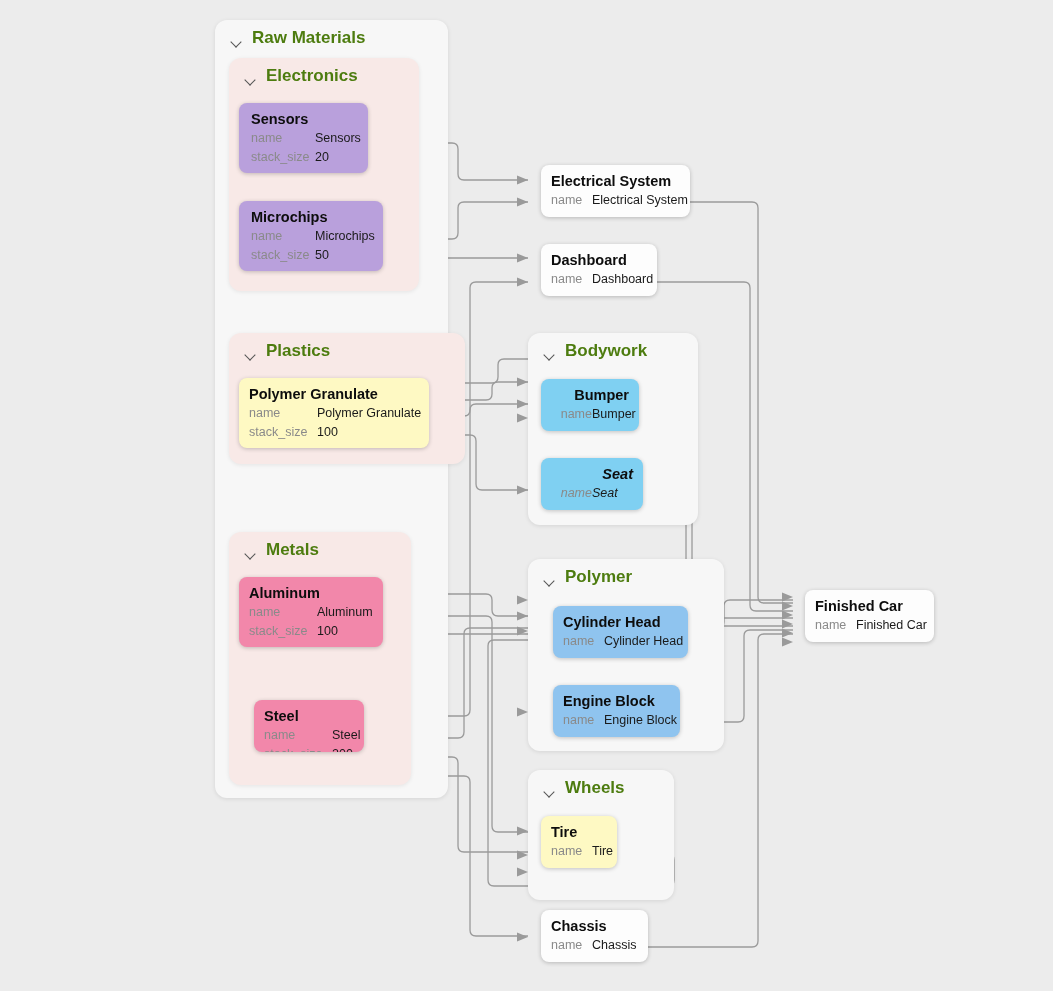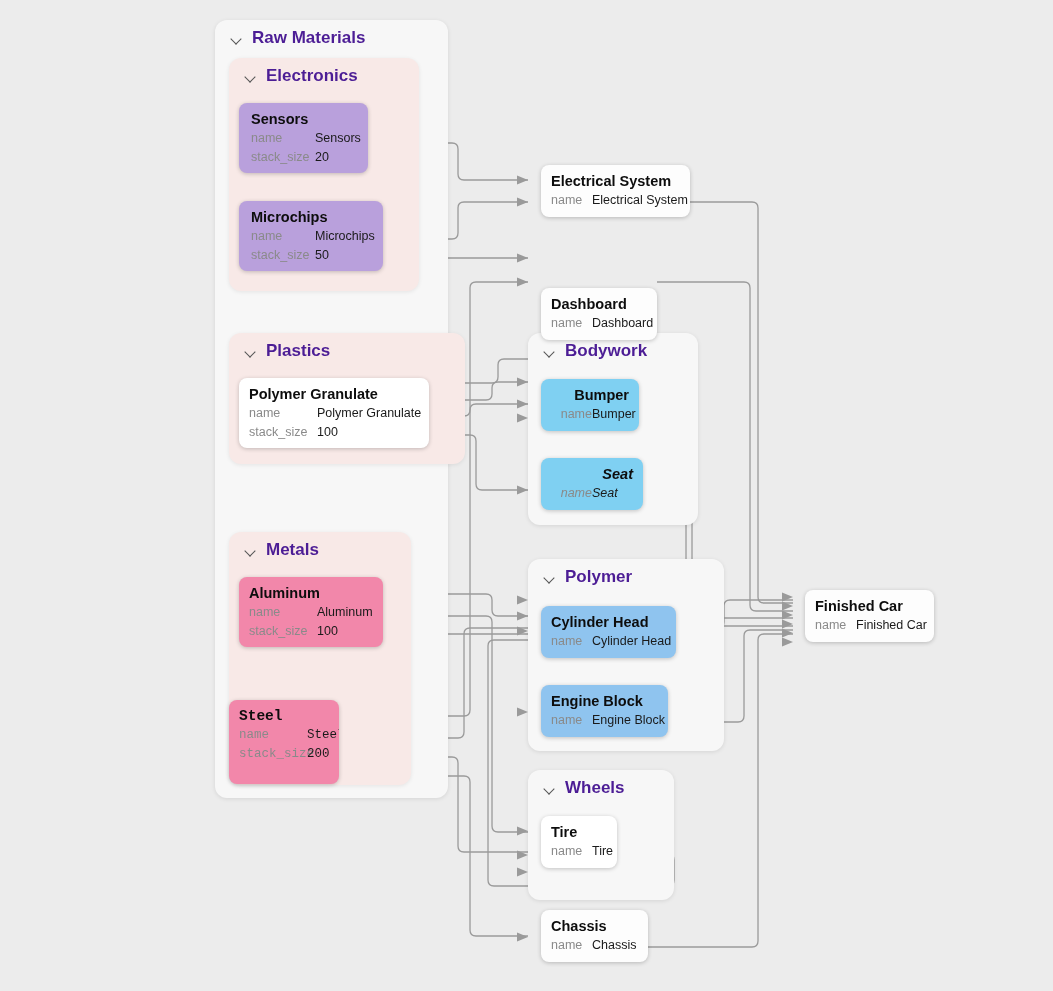--- a/index.html
+++ b/index.html
@@ -11,22 +11,22 @@
   }
   #canvas{position:relative;width:1053px;height:991px;}
 
   
   #edges{position:absolute;left:0;top:0;width:1053px;height:991px;pointer-events:none;}
 
   
   .group{position:absolute;border-radius:12px;box-sizing:border-box;}
   .group-title{
     position:absolute;left:16px;top:8px;
-    font-size:17px;font-weight:bold;color:#4c1d95;
-    display:flex;align-items:center;gap:8px;white-space:nowrap;
+    font-size:17px;font-weight:bold;color:#4d7c0f;
+    display:flex;align-items:flex-end;gap:8px;white-space:nowrap;
   }
   .chev{display:inline-block;width:13px;height:13px;position:relative;flex:0 0 auto;}
   .chev::before{
     content:"";position:absolute;left:1px;top:3px;width:7px;height:7px;
     border-right:1.6px solid #555;border-bottom:1.6px solid #555;
     transform:rotate(45deg);
   }
 
   .g-outer{background:#f7f7f7;box-shadow:0 1px 4px rgba(0,0,0,.10);}
   .g-pink{background:#f8e9e7;box-shadow:0 1px 4px rgba(0,0,0,.08);}
@@ -38,25 +38,25 @@
     box-shadow:0 1px 4px rgba(0,0,0,.22);
     padding:7px 10px 8px 10px;
     overflow:hidden;
   }
   .node .n-title{font-size:14.5px;font-weight:bold;color:#0d0d0d;line-height:19px;white-space:nowrap;}
   .node .n-row{display:flex;align-items:baseline;line-height:19px;white-space:nowrap;}
   .node .n-key{color:#8a8a8a;font-size:12.5px;}
   .node .n-val{color:#1a1a1a;font-size:12.5px;}
 
   .c-purple{background:#b9a0dc;padding-left:12px;}
-  .c-orchid{background:#ffffff;}
+  .c-orchid{background:#fef9c3;}
   .c-pink  {background:#f287aa;}
   .c-sky   {background:#7fd0f2;text-align:right;}
-  .c-blue  {background:#8fc4ef;}
-  .c-cyan  {background:#ffffff;}
+  .c-blue  {background:#8fc4ef;margin-left:12px;}
+  .c-cyan  {background:#fef9c3;}
   .c-white {background:#fdfdfd;}
 </style>
 </head>
 <body>
 
 <div id="canvas">
 
   <svg id="edges" viewBox="0 0 1053 991" xmlns="http://www.w3.org/2000/svg">
       <path d="M368,143 H452 Q458,143 458,149 V174 Q458,180 464,180 H528" fill="none" stroke="#9a9a9a" stroke-width="1.3"></path>
       <path d="M383,239 H452 Q458,239 458,233 V208 Q458,202 464,202 H528" fill="none" stroke="#9a9a9a" stroke-width="1.3"></path>
@@ -165,39 +165,39 @@
         <div class="n-title">Aluminum</div>
         <div class="n-row">
           <span class="n-key" style="min-width: 68px;">name</span>
           <span class="n-val">Aluminum</span>
         </div>
         <div class="n-row">
           <span class="n-key" style="min-width: 68px;">stack_size</span>
           <span class="n-val">100</span>
         </div>
       </div>
-      <div class="node c-pink" style="left: 229px; top: 700px; width: 110px; height: 84px; font-family: Liberation Mono, monospace;">
+      <div class="node c-pink" style="left: 254px; top: 700px; width: 110px; height: 52px;">
         <div class="n-title">Steel</div>
         <div class="n-row">
           <span class="n-key" style="min-width: 68px;">name</span>
           <span class="n-val">Steel</span>
         </div>
         <div class="n-row">
           <span class="n-key" style="min-width: 68px;">stack_size</span>
           <span class="n-val">200</span>
         </div>
       </div>
       <div class="node c-white" style="left: 541px; top: 165px; width: 149px; height: 52px;">
         <div class="n-title">Electrical System</div>
         <div class="n-row">
           <span class="n-key" style="min-width: 41px;">name</span>
           <span class="n-val">Electrical System</span>
         </div>
       </div>
-      <div class="node c-white" style="left: 541px; top: 244px; width: 116px; height: 52px; margin-top: 44px;">
+      <div class="node c-white" style="left: 541px; top: 244px; width: 116px; height: 52px;">
         <div class="n-title">Dashboard</div>
         <div class="n-row">
           <span class="n-key" style="min-width: 41px;">name</span>
           <span class="n-val">Dashboard</span>
         </div>
       </div>
       <div class="node c-sky" style="left: 541px; top: 379px; width: 98px; height: 52px;">
         <div class="n-title">Bumper</div>
         <div class="n-row">
           <span class="n-key" style="min-width: 41px;">name</span>

